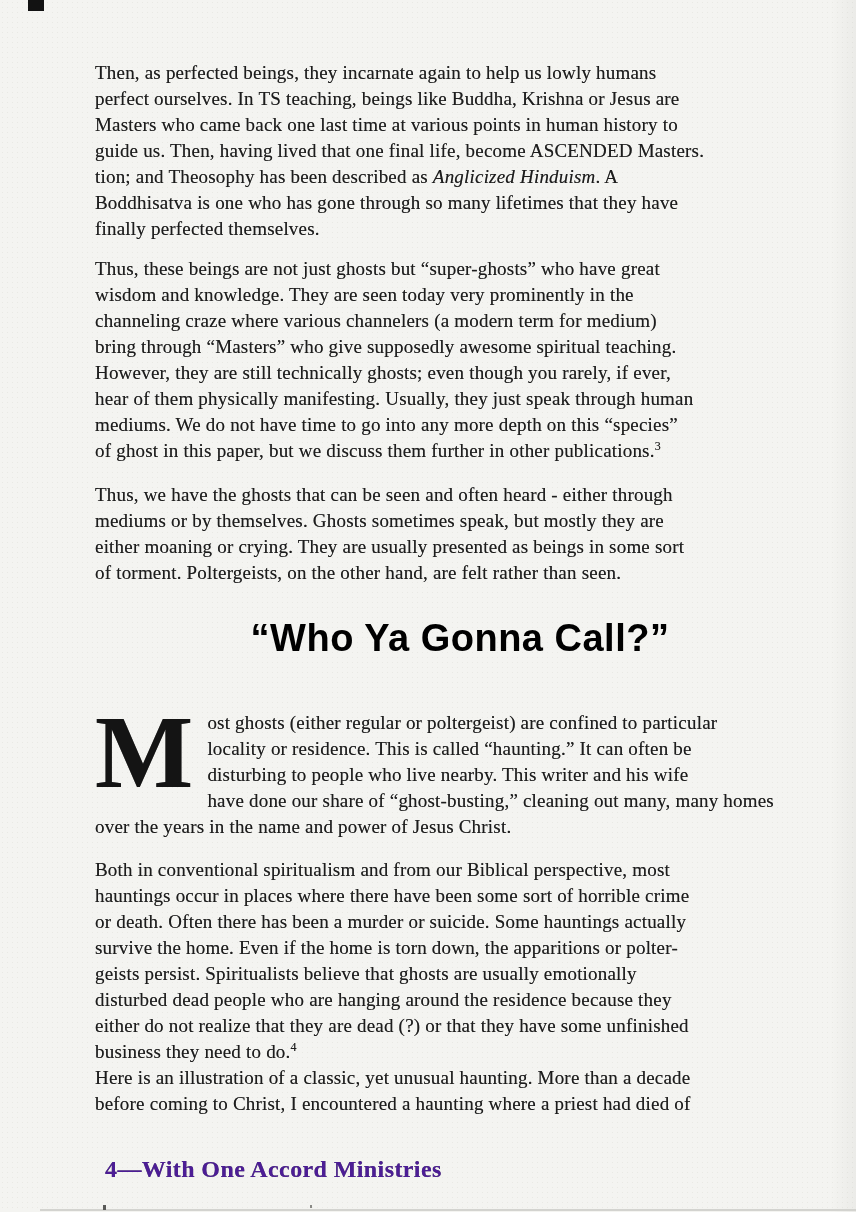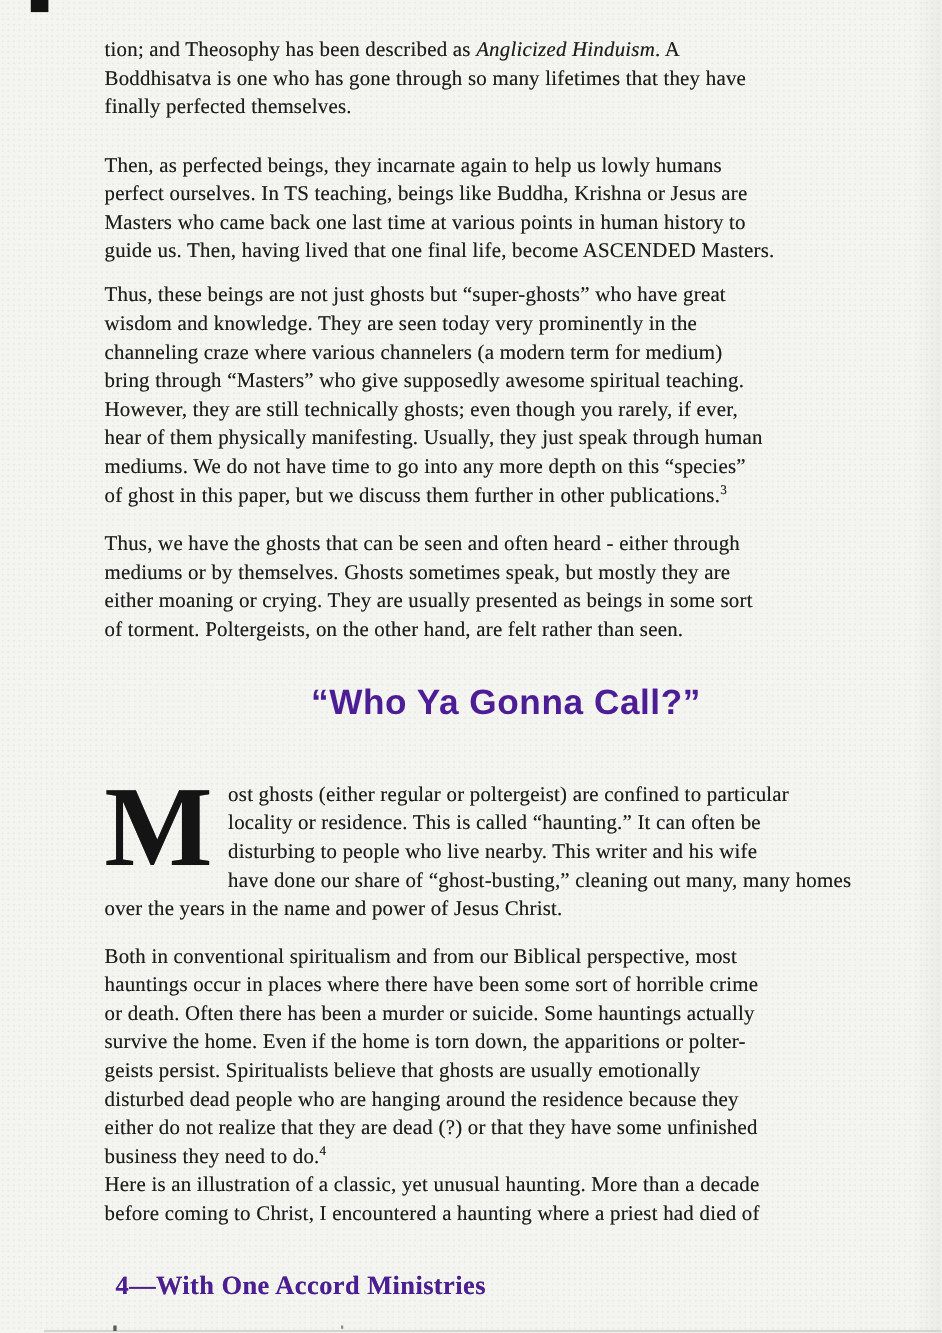--- a/index.html
+++ b/index.html
@@ -41,23 +41,23 @@
     font-size: 12px;
     line-height: 0;
     vertical-align: super;
   }
   .section-heading {
     margin: 28px 0 0 -15px;
     width: 760px;
     text-align: center;
     font-family: "Liberation Sans", sans-serif;
     font-weight: bold;
-    font-size: 32px;
+    font-size: 38px;
     line-height: 48px;
-    color: #4c1d95;
+    color: #000000;
     letter-spacing: 0.5px;
     white-space: nowrap;
   }
   .drop-cap {
     float: left;
     font-family: "Liberation Serif", "DejaVu Serif", serif;
     font-weight: bold;
     font-size: 104px;
     line-height: 80px;
     padding: 2px 14px 0 0;
@@ -80,28 +80,28 @@
   .edge-shade {
     position: absolute; top: 0; right: 0; width: 26px; height: 1212px;
     background: linear-gradient(to right, rgba(0,0,0,0), rgba(120,120,115,0.07));
   }
 </style>
 </head>
 <body>
 
 <div class="page">
 
-  <p class="body-text para-1"><span>tion; and Theosophy has been described as </span><span class="italic">Anglicized Hinduism</span><span>. A
-Boddhisatva is one who has gone through so many lifetimes that they have
-finally perfected themselves.</span></p>
-
   <p class="body-text para-2">Then, as perfected beings, they incarnate again to help us lowly humans
 perfect ourselves. In TS teaching, beings like Buddha, Krishna or Jesus are
 Masters who came back one last time at various points in human history to
 guide us. Then, having lived that one final life, become ASCENDED Masters.</p>
+
+  <p class="body-text para-1"><span>tion; and Theosophy has been described as </span><span class="italic">Anglicized Hinduism</span><span>. A
+Boddhisatva is one who has gone through so many lifetimes that they have
+finally perfected themselves.</span></p>
 
   <p class="body-text para-3"><span>Thus, these beings are not just ghosts but “super-ghosts” who have great
 wisdom and knowledge. They are seen today very prominently in the
 channeling craze where various channelers (a modern term for medium)
 bring through “Masters” who give supposedly awesome spiritual teaching.
 However, they are still technically ghosts; even though you rarely, if ever,
 hear of them physically manifesting. Usually, they just speak through human
 mediums. We do not have time to go into any more depth on this “species”
 of ghost in this paper, but we discuss them further in other publications.</span><sup>3</sup></p>
 

